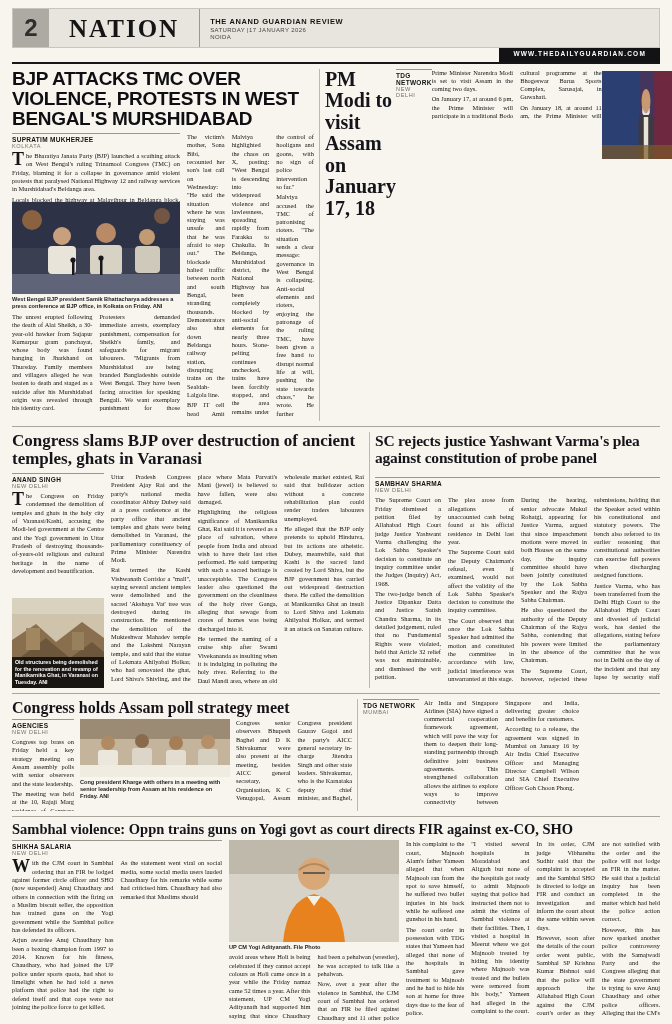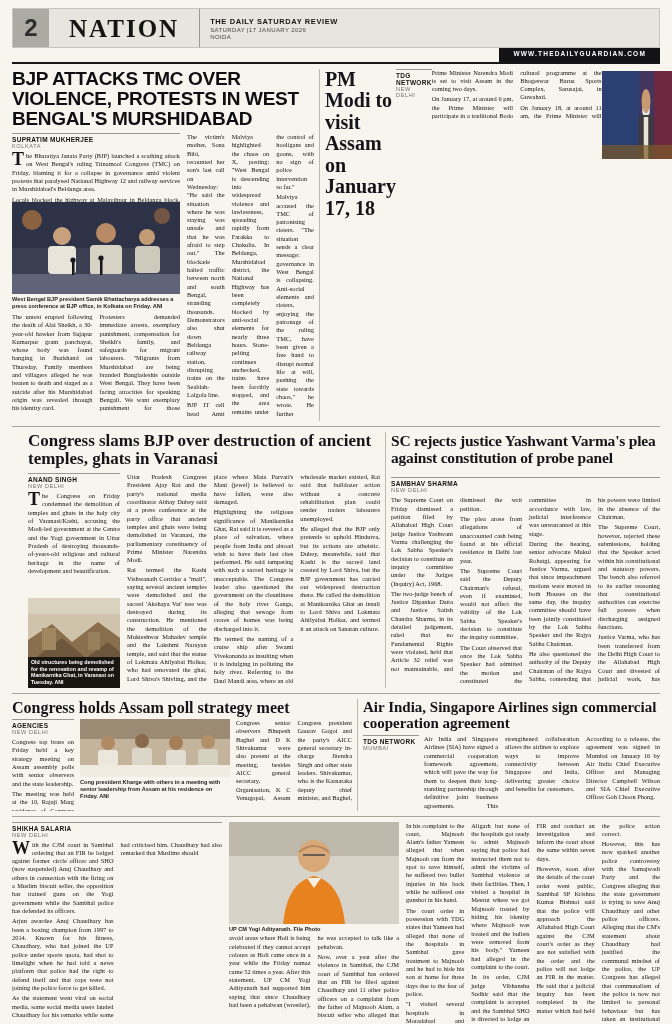--- a/index.html
+++ b/index.html
@@ -43,21 +43,21 @@
   .bjp-after{margin-top:3px;flex:1;column-count:2;min-height:0;}
   .bjp-right{flex:1;margin-left:7px;column-count:3;min-height:0;overflow:hidden;}
   .art-modi{flex:1;display:flex;flex-direction:row;min-height:0;}
   .art-modi h2{font-size:20px;line-height:1.08;margin:0 0 3px;}
   .modi-top{column-count:2;height:54px;}
   .modi-photo{height:88px;flex:0 0 88px;margin-top:2px;}
   .modi-bottom{flex:1;column-count:3;margin-top:3px;min-height:0;overflow:hidden;}
 
   
   .band-mid{height:256px;}
-  .art-varanasi{width:352px;flex:0 0 352px;display:flex;flex-direction:column;min-height:0;margin-left:16px;}
+  .art-varanasi{width:352px;flex:0 0 352px;display:flex;flex-direction:column;min-height:0;}
   .art-varanasi h2{font-size:17px;line-height:1.1;margin:0 0 4px;}
   .var-content{display:flex;flex:1;min-height:0;}
   .var-left{width:92px;flex:0 0 92px;display:flex;flex-direction:column;min-height:0;}
   .var-lead{flex:1;overflow:hidden;}
   .var-photo{height:90px;flex:0 0 90px;margin-top:2px;}
   .var-right{flex:1;margin-left:7px;column-count:3;min-height:0;overflow:hidden;}
   .art-sc{flex:1;display:flex;flex-direction:column;min-height:0;}
   .art-sc h2{font-size:15.5px;line-height:1.12;margin:0 0 11px;letter-spacing:-0.2px;}
   .sc-body{flex:1;column-count:4;min-height:0;overflow:hidden;}
 
@@ -91,21 +91,21 @@
 </head>
 <body>
 
 <div class="page">
 
   <header>
     <div class="mast-bar">
       <div class="pageno">2</div>
       <div class="section-name">NATION</div>
       <div class="mast-meta">
-        <span class="mast-paper">THE DAILY SATURDAY REVIEW</span>
+        <span class="mast-paper">THE ANAND GUARDIAN REVIEW</span>
         <span class="mast-sub">SATURDAY |17 JANUARY 2026</span>
         <span class="mast-sub">NOIDA</span>
       </div>
     </div>
     <div class="site-row">
       <span class="site-bar">WWW.THEDAILYGUARDIAN.COM</span>
     </div>
   </header>
 
   <div class="band band-top">
@@ -290,40 +290,40 @@
         </div>
         <div class="assam-right body-text cols">
             <p>Congress senior observers Bhupesh Baghel and D K Shivakumar were also present at the meeting, besides AICC general secretary, Organisation, K C Venugopal, Assam Congress president Gaurav Gogoi and the party's AICC general secretary in-charge Jitendra Singh and other state leaders. Shivakumar, who is the Karnataka deputy chief minister, and Baghel, the former chief minister of Chhattisgarh, had arrived in the national capital for the meeting.</p>
           </div>
       </div>
     </article>
 
     <div class="vdiv"></div>
 
     <article class="art-airindia">
-      <h2 class="headline-serif">Air India, Singapore Airlines sign commercial cooperation agreement</h2>
       <div class="air-content">
         <div class="air-left">
           <div class="byline">
             <span class="who">TDG NETWORK</span>
             <span class="where">MUMBAI</span>
           </div>
         </div>
         <div class="air-body body-text cols">
             <p>Air India and Singapore Airlines (SIA) have signed a commercial cooperation framework agreement, which will pave the way for them to deepen their long-standing partnership through definitive joint business agreements. This strengthened collaboration allows the airlines to explore ways to improve connectivity between Singapore and India, delivering greater choice and benefits for customers.</p>
             <p>According to a release, the agreement was signed in Mumbai on January 16 by Air India Chief Executive Officer and Managing Director Campbell Wilson and SIA Chief Executive Officer Goh Choon Phong.</p>
           </div>
       </div>
     </article>
   </div>
 
   <hr class="hdiv">
 
   <div class="band band-bottom">
     <article class="art-sambhal">
+      <h2 class="headline-serif">Sambhal violence: Oppn trains guns on Yogi govt as court directs FIR against ex-CO, SHO</h2>
       <div class="sambhal-content">
         <div class="sam-left">
           <div class="byline">
             <span class="who">SHIKHA SALARIA</span>
             <span class="where">NEW DELHI</span>
           </div>
           <div class="sam-left-cols body-text cols lead">
               <p>With the CJM court in Sambhal ordering that an FIR be lodged against former circle officer and SHO (now suspended) Anuj Chaudhary and others in connection with the firing on a Muslim biscuit seller, the opposition has trained guns on the Yogi government while the Sambhal police has defended its officers.</p>
               <p>Arjun awardee Anuj Chaudhary has been a boxing champion from 1997 to 2014. Known for his fitness, Chaudhary, who had joined the UP police under sports quota, had shot to limelight when he had told a news platform that police had the right to defend itself and that cops were not joining the police force to get killed.</p>
               <p>As the statement went viral on social media, some social media users lauded Chaudhary for his remarks while some had criticised him. Chaudhary had also remarked that Muslims should</p>

